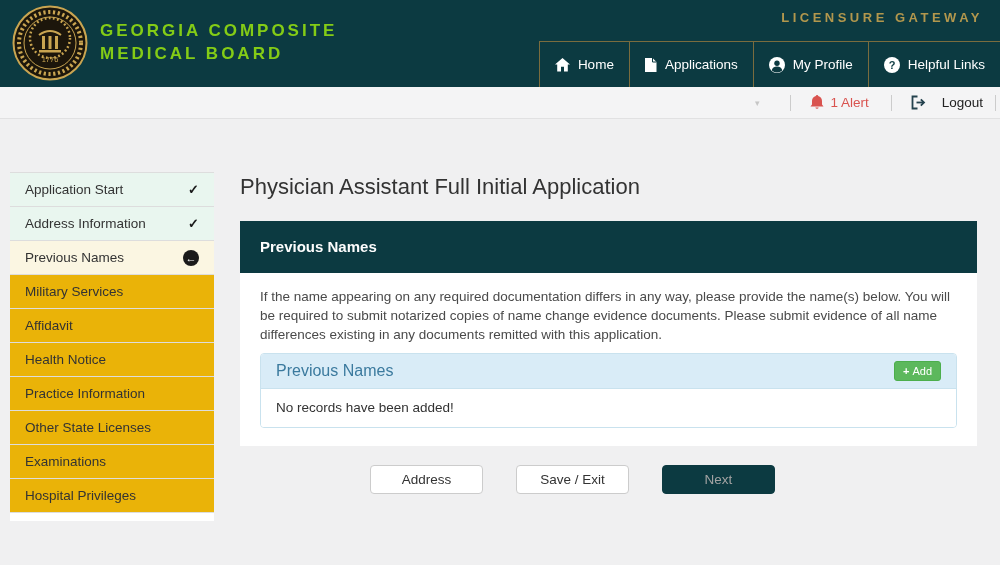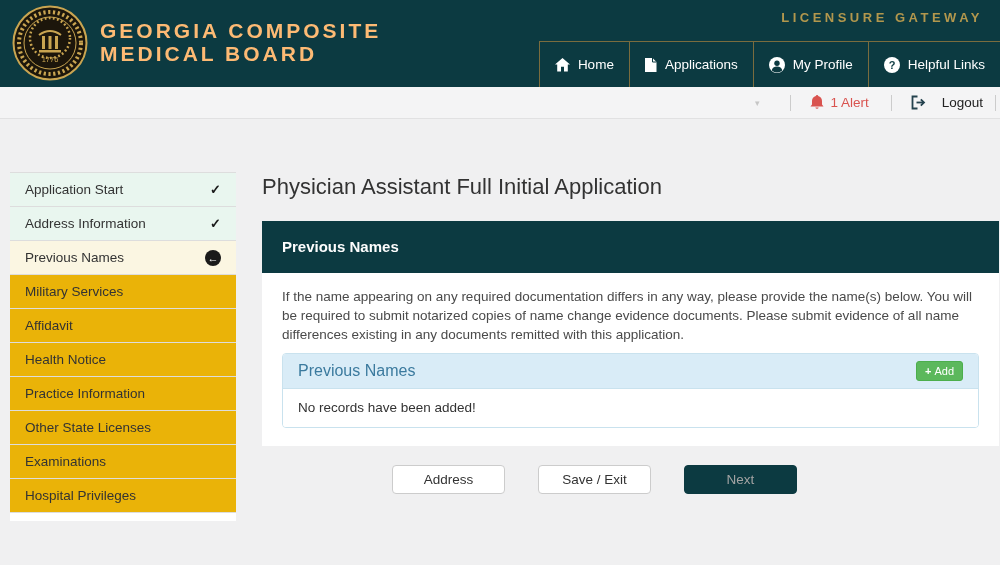--- a/index.html
+++ b/index.html
@@ -4,42 +4,42 @@
 <style>
   * { margin:0; padding:0; box-sizing:border-box; }
   html,body { background:#e9e9ea; }
   .page {
     width:1000px; height:565px; position:relative; overflow:hidden;
     background:#f0f0f1; font-family:"Liberation Sans", sans-serif;
   }
   
   .hdr { position:relative; height:87px; background:#0c3a41; }
   .seal { position:absolute; left:12px; top:5px; }
-  .brand { position:absolute; left:100px; top:19px; color:#fdba74;
-           font-size:21px; font-weight:700; letter-spacing:3px; line-height:23px; }
+  .brand { position:absolute; left:100px; top:19px; color:#84cc16;
+           font-size:17px; font-weight:700; letter-spacing:3px; line-height:23px; }
   .portal { position:absolute; right:17px; top:10px; color:#b2974d;
             font-size:13px; font-weight:700; letter-spacing:3.5px; }
   .nav { position:absolute; right:0; bottom:0; display:flex; height:46px;
          border-top:1px solid #7a6c3e; }
   .tab { display:flex; align-items:center; gap:8px; padding:0 15px;
          color:#fff; font-size:13.5px; border-left:1px solid #7a6c3e; cursor:pointer; }
   .tab svg { display:block; }
   
   .util { height:32px; background:#f4f4f5; border-bottom:1px solid #e1e1e2;
           display:flex; align-items:center; justify-content:flex-end; }
   .u-caret { color:#c6c6c6; font-size:9px; margin-right:31px; cursor:pointer; }
   .u-div { width:1px; height:16px; background:#ccc; }
   .u-alert { display:flex; align-items:center; gap:6px; color:#d9534f;
              font-size:13.5px; margin:0 22px 0 19px; cursor:pointer; }
   .u-logout { display:flex; align-items:center; gap:16px; color:#222;
               font-size:13.5px; margin:0 12px 0 18px; cursor:pointer; }
   .u-end { margin-right:4px; }
   
   .content { display:flex; align-items:flex-start; }
-  .sidebar { margin:53px 0 0 10px; width:226px; background:#fff; border-top:1px solid #ddd;text-align:center; }
+  .sidebar { margin:53px 0 0 10px; width:204px; background:#fff; border-top:1px solid #ddd;text-align:center; }
   .s-item { height:34px; border-bottom:1px solid #ddd; display:flex; align-items:center;
             justify-content:space-between; padding:0 15px; font-size:13.5px;
             color:#333; background:#eab308; cursor:pointer; }
   .s-item.complete { background:#e9f6ef; }
   .s-item.current  { background:#fbf6e2; }
   .s-stub { height:8px; background:#fff; }
   .check { color:#1a1a1a; font-weight:700; font-size:13px; }
   .cur-icon { width:16px; height:16px; border-radius:50%; background:#1a1a1a; color:#fff;
               display:flex; align-items:center; justify-content:center;
               font-size:11px; line-height:16px; }

